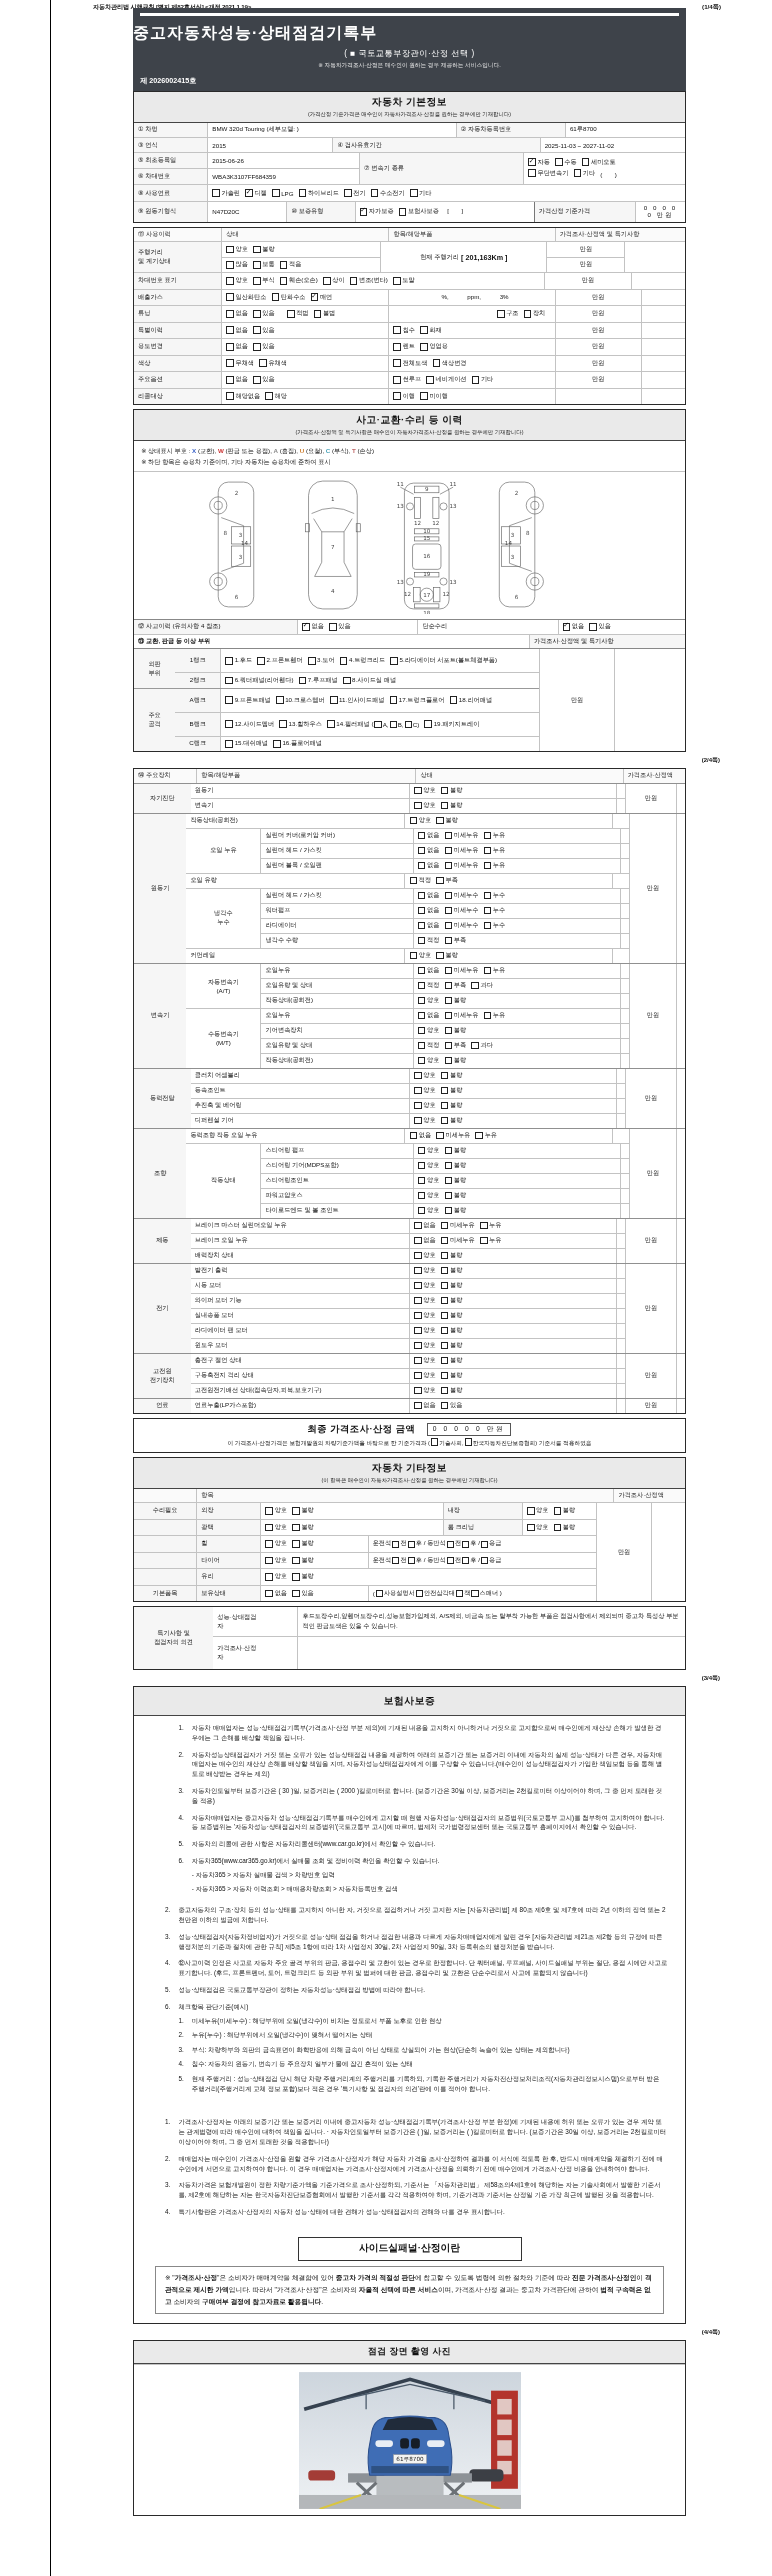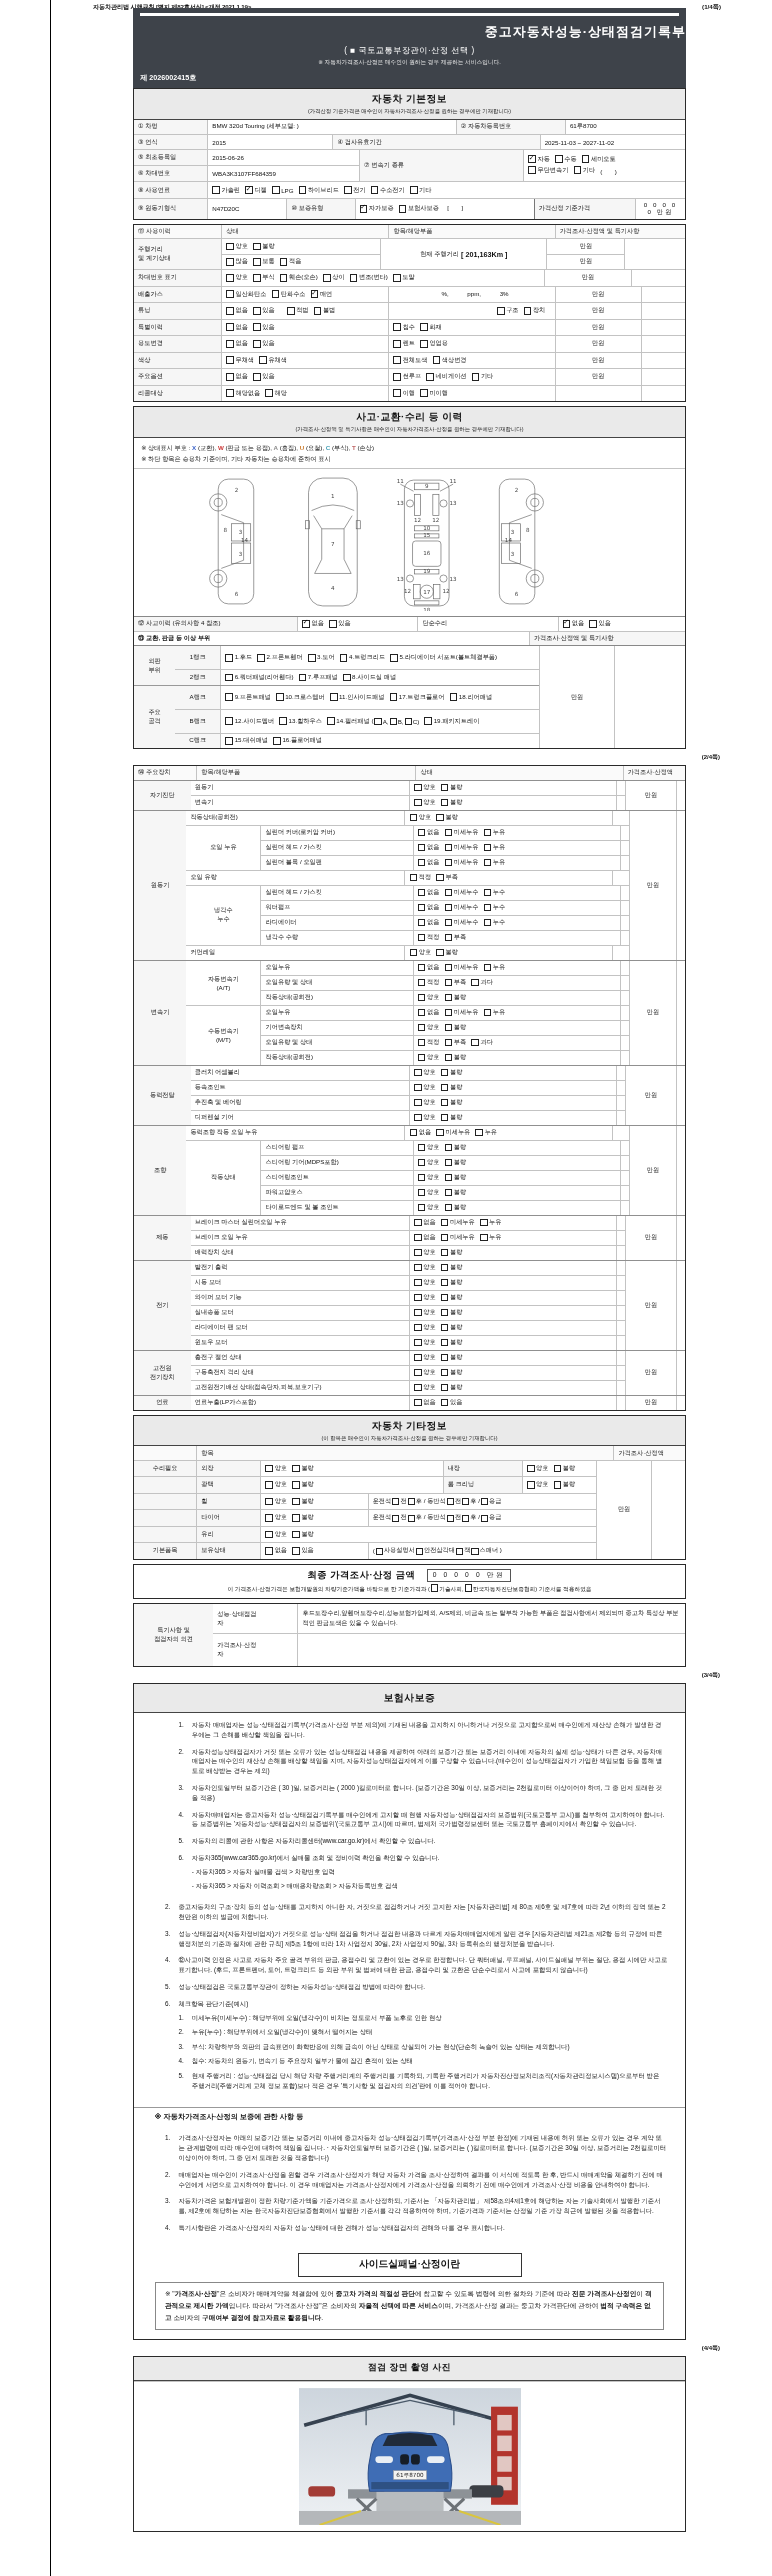--- a/index.html
+++ b/index.html
@@ -5,21 +5,21 @@
   html,body{margin:0;padding:0;background:#fff;}
   body{font-family:"Liberation Sans","DejaVu Sans",sans-serif;color:#111;}
   #page{position:relative;width:773px;height:2576px;background:#fff;overflow:hidden;}
   #leftrule{position:absolute;left:50px;top:0;width:1px;height:2576px;background:#000;}
   .meta{position:absolute;top:3.1px;left:93px;font-size:6.2px;font-weight:bold;letter-spacing:-0.2px;}
   .pg1{position:absolute;top:3.1px;right:52px;font-size:6.2px;font-weight:bold;}
   #content{position:absolute;left:133px;top:8.2px;width:553px;}
   
   .titleblock{background:#3e434a;color:#fff;padding:3.1px 0 5.2px;}
   .tb-stripe{height:2.6px;background:#fff;margin:2.1px 7.2px 7.2px;}
-  .tb-title{text-align:right;font-size:13px;font-weight:bold;letter-spacing:1px;padding-left:44px;}
+  .tb-title{text-align:left;font-size:16px;font-weight:bold;letter-spacing:1px;}
   .tb-sel{text-align:center;font-size:8.2px;margin-top:4.1px;letter-spacing:0.5px;}
   .tb-note{text-align:center;font-size:5.7px;margin-top:3.1px;color:#eee;}
   .tb-doc{font-size:7.2px;font-weight:bold;padding:5.2px 0 0 7.2px;}
   
   .sec{border:1px solid #2a2a2a;border-top-width:1.5px;border-bottom-width:1.5px;margin-bottom:4.1px;background:#fff;}
   .band{background:#eaeaea;text-align:center;padding:4.1px 0 3.6px;border-bottom:1px solid #444;}
   .band .bt{font-size:9.8px;font-weight:bold;letter-spacing:0.5px;}
   .band .bs{font-size:5.4px;margin-top:2.1px;color:#222;}
   .tr{display:flex;border-top:0.5px solid #c3c3c3;align-items:stretch;}
   .tr:first-child{border-top:none;}
@@ -897,20 +897,28 @@
                 </div>
                 <div class="td" style="flex:1;border-left:none;border-left:0.5px solid #c3c3c3"></div>
               </div>
             </div>
             <div class="td price" style="width:46px">만원</div>
             <div class="td" style="flex:1"></div>
           </div>
         </div>
     </div>
 
+    <div class="sec" id="sec-final">
+      <div style="display:flex;justify-content:center;align-items:center;padding:4.6px 0 2.1px;">
+        <span style="font-size:9.3px;font-weight:bold;letter-spacing:0.5px;">최종 가격조사·산정 금액</span>
+        <span class="won-box" style="margin-left:11.3px;">0 0 0 0 0 만원</span>
+      </div>
+      <div id="fp-note" style="text-align:center;font-size:5.7px;padding-bottom:4.1px;">이 가격조사·산정가격은 보험개발원의 차량기준가액을 바탕으로 한 기준가격과 (<span class="ibox"></span>기술사회,<span class="ibox"></span>한국자동차진단보증협회) 기준서를 적용하였음</div>
+    </div>
+
     <div class="sec" id="sec-other">
       <div class="band">
         <div class="bt">자동차 기타정보</div>
         <div class="bs">(이 항목은 매수인이 자동차가격조사·산정을 원하는 경우에만 기재합니다)</div>
       </div>
       <div id="oi-rows">
           <div class="tr colhead" style="min-height:12.4px">
             <div class="td" style="width:54px"></div>
             <div class="td" style="width:408px">항목</div>
             <div class="td" style="flex:1">가격조사·산정액</div>
@@ -976,28 +984,20 @@
                   <span class="opt"><span class="cb"></span>없음</span>
                   <span class="opt"><span class="cb"></span>있음</span>
                 </div>
                 <div class="td" style="flex:1">(<span class="ibox"></span>사용설명서 <span class="ibox"></span>안전삼각대 <span class="ibox"></span>잭 <span class="ibox"></span>스패너 )</div>
               </div>
             </div>
             <div class="td price" style="width:46px">만원</div>
             <div class="td" style="flex:1"></div>
           </div>
         </div>
-    </div>
-
-    <div class="sec" id="sec-final">
-      <div style="display:flex;justify-content:center;align-items:center;padding:4.6px 0 2.1px;">
-        <span style="font-size:9.3px;font-weight:bold;letter-spacing:0.5px;">최종 가격조사·산정 금액</span>
-        <span class="won-box" style="margin-left:11.3px;">0 0 0 0 0 만원</span>
-      </div>
-      <div id="fp-note" style="text-align:center;font-size:5.7px;padding-bottom:4.1px;">이 가격조사·산정가격은 보험개발원의 차량기준가액을 바탕으로 한 기준가격과 (<span class="ibox"></span>기술사회,<span class="ibox"></span>한국자동차진단보증협회) 기준서를 적용하였음</div>
     </div>
 
     <div class="sec" id="sec-special">
       <div id="sn-rows">
           <div class="tr">
             <div class="td lab cen" style="width:71px">특기사항 및<br>점검자의 의견</div>
             <div class="stack">
               <div class="srow" style="min-height:29px">
                 <div class="td" style="width:76px;align-items:center">성능·상태점검<br>자</div>
                 <div class="td" style="flex:1;align-items:flex-start;padding-top:3.6px;line-height:1.6">후드도장수리,앞휀더도장수리,성능보험가입제외, A/S제외, 비금속 또는 탈부착 가능한 부품은 점검사항에서 제외되며 중고차 특성상 부분적인 판금도색은 있을 수 있습니다.</div>
@@ -1083,21 +1083,20 @@
                   <span class="no">4.</span>
                   <span style="flex:1">침수: 자동차의 원동기, 변속기 등 주요장치 일부가 물에 잠긴 흔적이 있는 상태</span>
                 </span>
                 <span class="nt-subitem">
                   <span class="no">5.</span>
                   <span style="flex:1">현재 주행거리 : 성능·상태점검 당시 해당 차량 주행거리계의 주행거리를 기록하되, 기록한 주행거리가 자동차전산정보처리조직(자동차관리정보시스템)으로부터 받은 주행거리(주행거리계 교체 정보 포함)보다 적은 경우 '특기사항 및 점검자의 의견'란에 이를 적어야 합니다.</span>
                 </span>
               </span></span>
           </div>
         </div>
-      <div class="nt-sub">※ 자동차가격조사·산정의 보증에 관한 사항 등</div>
       <div class="nt-list" id="nt-list2">
           <div class="nt-item">
             <span class="no">1.</span>
             <span style="flex:1">가격조사·산정자는 아래의 보증기간 또는 보증거리 이내에 중고자동차 성능·상태점검기록부(가격조사·산정 부분 한정)에 기재된 내용에 허위 또는 오류가 있는 경우 계약 또는 관계법령에 따라 매수인에 대하여 책임을 집니다.  · 자동차인도일부터 보증기간은 (      )일, 보증거리는 (      )킬로미터로 합니다. (보증기간은 30일 이상, 보증거리는 2천킬로미터 이상이어야 하며, 그 중 먼저 도래한 것을 적용합니다)</span>
           </div>
           <div class="nt-item">
             <span class="no">2.</span>
             <span style="flex:1">매매업자는 매수인이 가격조사·산정을 원할 경우 가격조사·산정자가 해당 자동차 가격을 조사·산정하여 결과를 이 서식에 적도록 한 후, 반드시 매매계약을 체결하기 전에 매수인에게 서면으로 고지하여야 합니다. 이 경우 매매업자는 가격조사·산정자에게 가격조사·산정을 의뢰하기 전에 매수인에게 가격조사·산정 비용을 안내하여야 합니다.</span>
           </div>
           <div class="nt-item">

